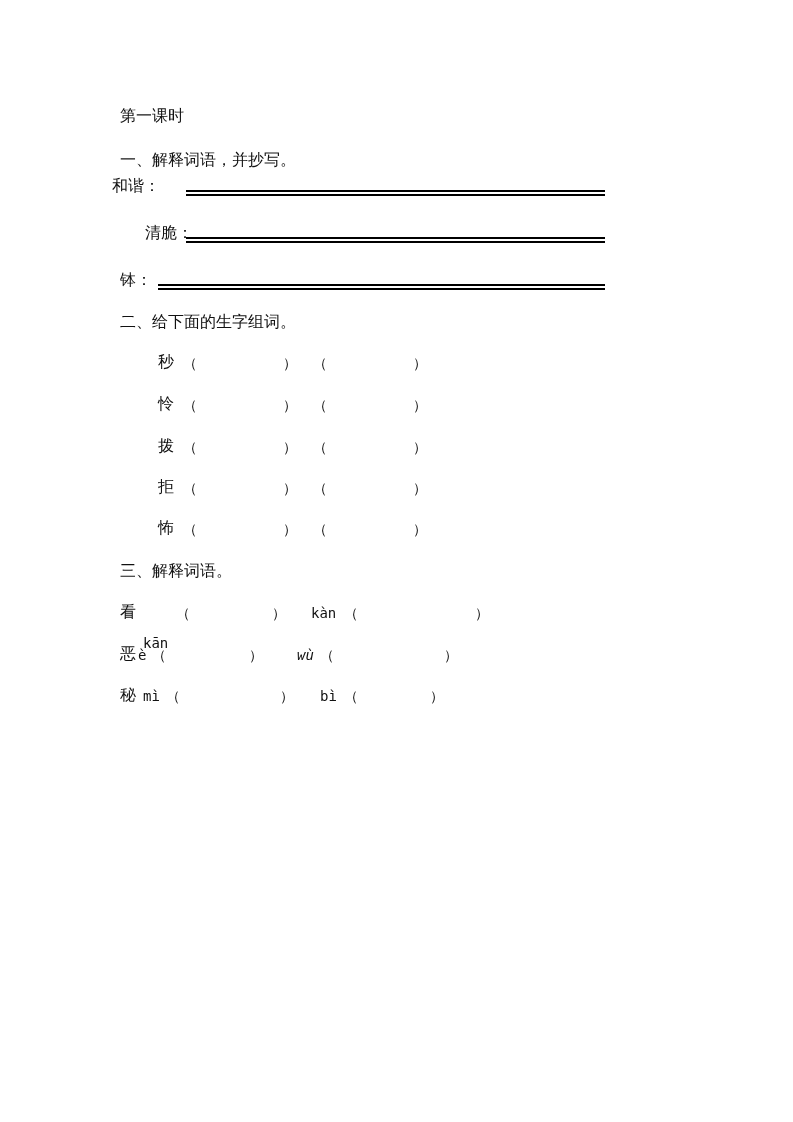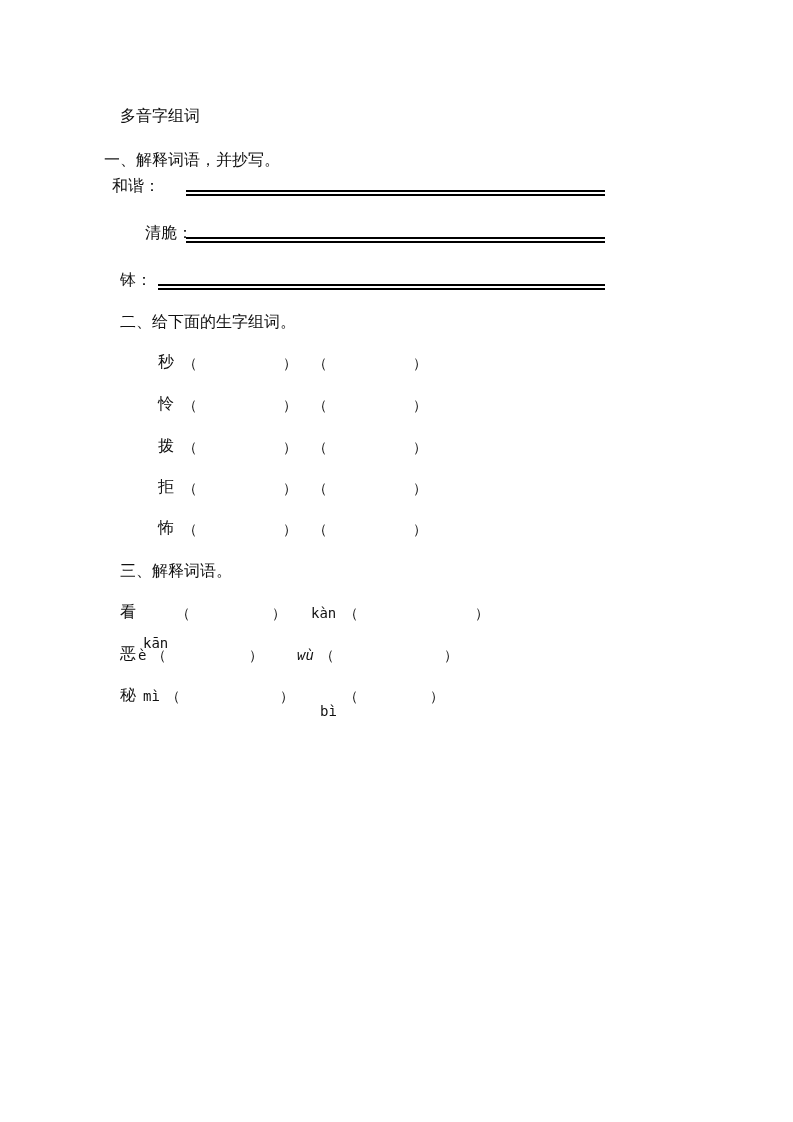--- a/index.html
+++ b/index.html
@@ -5,23 +5,23 @@
   html, body { margin: 0; padding: 0; background: #ffffff; }
   body { width: 793px; height: 1122px; position: relative; overflow: hidden;
          font-family: "DejaVu Serif", "Liberation Serif", serif; color: #111; }
   .t { position: absolute; font-size: 16px; line-height: 20px; white-space: pre; }
   .dline { position: absolute; height: 2px; border-top: 2px solid #000; border-bottom: 2px solid #000; box-sizing: content-box; }
   .mono { font-family: "DejaVu Sans Mono", "Liberation Mono", monospace; font-size: 14px; }
 </style>
 </head>
 <body>
 
-<div class="t" style="left:120px;top:106px;">多音字组词</div>
+<div class="t" style="left:120px;top:106px;">第一课时</div>
 
-<div class="t" style="left:104px;top:150px;">一、解释词语，并抄写。</div>
+<div class="t" style="left:120px;top:150px;">一、解释词语，并抄写。</div>
 
 <div class="t" style="left:112px;top:176px;">和谐：</div>
 <div class="dline" style="left:186px;top:190px;width:419px;"></div>
 
 <div class="t" style="left:120px;top:223px;margin-left:25px;">清脆：</div>
 <div class="dline" style="left:186px;top:237px;width:419px;"></div>
 
 <div class="t" style="left:120px;top:270px;">钵：</div>
 <div class="dline" style="left:158px;top:284px;width:447px;"></div>
 
@@ -81,16 +81,16 @@
   <span class="t mono" style="left:249px;top:1px;">）</span>
   <span class="t mono" style="left:297px;top:1px;font-style:italic;">wù</span>
   <span class="t mono" style="left:320px;top:1px;">（</span>
   <span class="t mono" style="left:444px;top:1px;">）</span>
 </div>
 <div style="position:absolute;left:0;top:685px;width:793px;height:22px;">
   <span class="t" style="left:120px;top:0;">秘</span>
   <span class="t mono" style="left:143px;top:1px;text-align:right;">mì</span>
   <span class="t mono" style="left:166px;top:1px;">（</span>
   <span class="t mono" style="left:280px;top:1px;">）</span>
-  <span class="t mono" style="left:320px;top:16px;">bì</span>
+  <span class="t mono" style="left:320px;top:1px;">bì</span>
   <span class="t mono" style="left:344px;top:1px;">（</span>
   <span class="t mono" style="left:430px;top:1px;">）</span>
 </div>
 
 </body></html>

